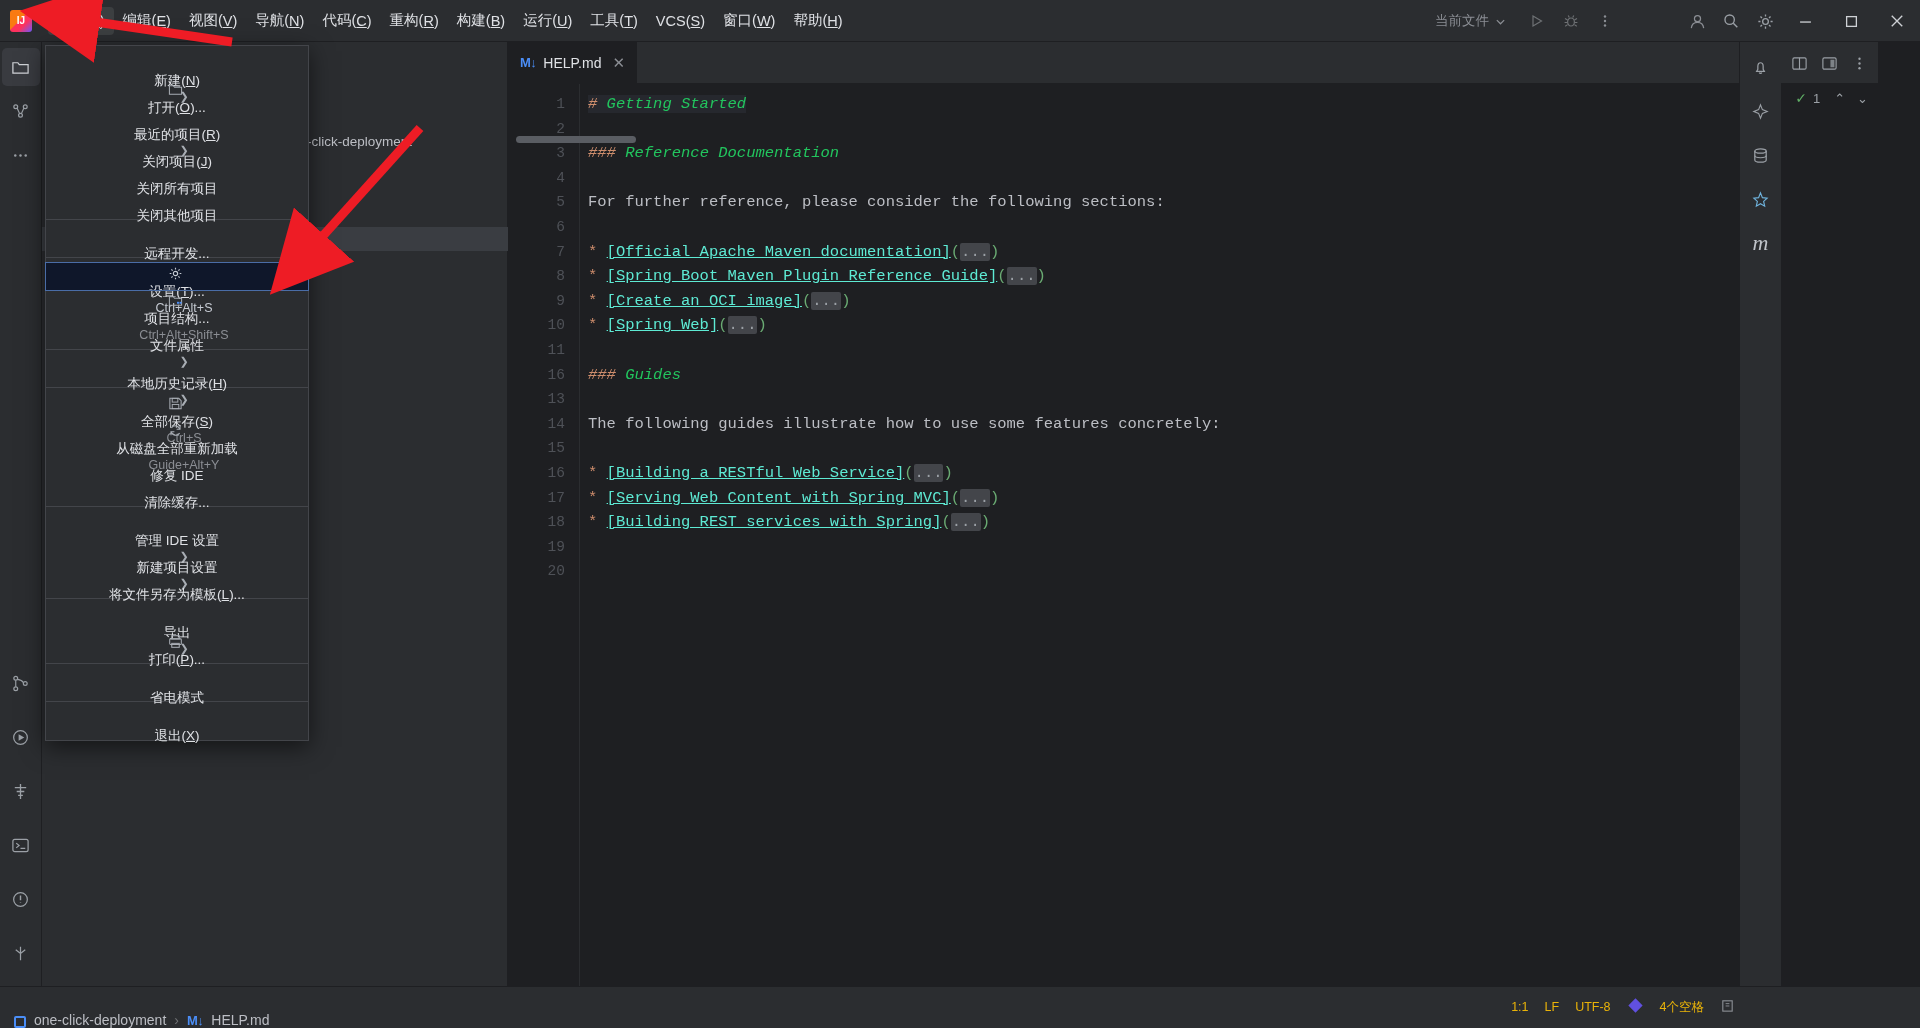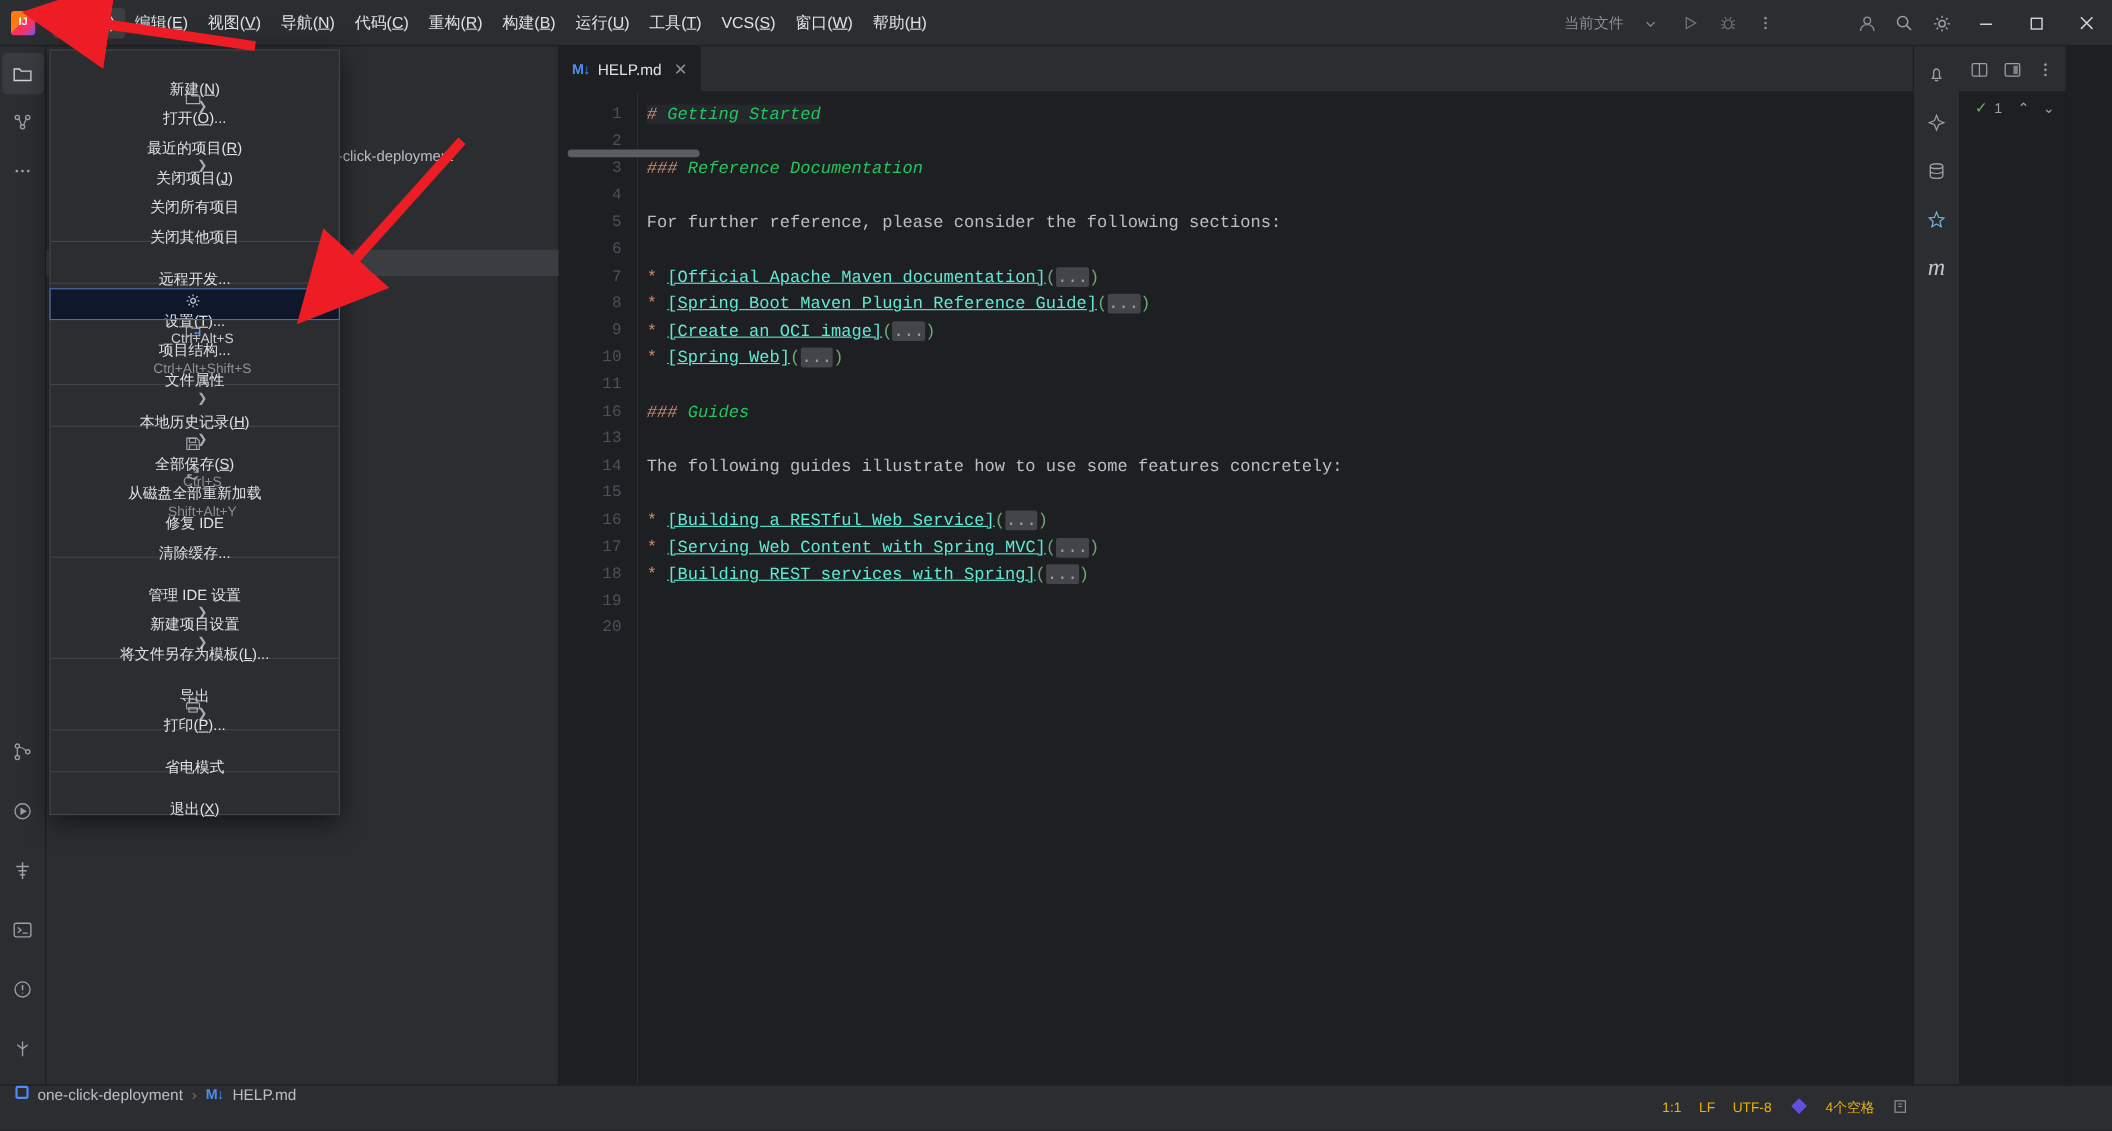--- a/index.html
+++ b/index.html
@@ -34,21 +34,21 @@
     color: #dfe1e5; font-size: 14.5px; cursor: default; border-radius: 4px;
     white-space: nowrap;
   }
   .menu-item.active { background: #3c3f41; }
   .menu-item .mn { text-decoration: underline; }
 
   .tb-right {
     position:absolute; right:0; top:0; height:42px; display:flex; align-items:center;
   }
   .runcfg {
-    display:flex; align-items:center; gap:19px; color:#8b8e94; font-size:13.5px;
+    display:flex; align-items:center; gap:6px; color:#8b8e94; font-size:13.5px;
     padding: 3px 8px; border-radius:4px; margin-right: 6px;
   }
   .tb-ico {
     width: 30px; height: 30px; display:flex; align-items:center; justify-content:center;
     color:#6e7174; margin: 0 2px;
   }
   .win-btn {
     width: 46px; height: 42px; display:flex; align-items:center; justify-content:center;
     color:#cfd2d6;
   }
@@ -158,21 +158,21 @@
   .dd-label { flex:1 1 auto; }
   .dd-label .mn { text-decoration: underline; }
   .dd-short { color:#8b8e94; font-size:12.5px; margin-left:14px; }
   .dd-item.sel .dd-short { color:#c6cbd3; }
   .dd-arrow { color:#a8adb4; font-size:11px; margin-left:14px; }
   .dd-sep { height:1px; background:#43454a; margin:5px 0; }
 
   
   .breadcrumb {
     position:absolute; left:0; bottom:0; width:1920px; height:42px;
-    background:#2b2d30; display:flex; align-items:flex-start; padding-left:14px;
+    background:#2b2d30; display:flex; align-items:flex-end; padding-left:14px;
     gap:8px; color:#bcbec4; font-size:14px; border-top:1px solid #1e1f22;
   }
   .bc-proj-ico {
     width:12px; height:12px; border:2px solid #4b8ef7; border-radius:2px;
     display:inline-block;
   }
   .bc-sep { color:#6e7174; font-size:14px; }
   .bc-md { color:#4b8ef7; font-weight:bold; font-size:13px; letter-spacing:-0.5px; }
   .status-right {
     position:absolute; right:46px; bottom:0; height:42px;
@@ -566,21 +566,21 @@
         <span class="dd-short">Ctrl+S</span>
       </div>
       <div class="dd-item">
         <span class="dd-ico">
           <svg width="15" height="15" viewBox="0 0 16 16">
             <path d="M12.5 6.5 A5 5 0 0 0 3.6 5.2 M3.5 9.5 A5 5 0 0 0 12.4 10.8" stroke="#a8adb4" stroke-width="1.2" fill="none"></path>
             <path d="M12.8 3 v3.7 h-3.6 M3.2 13 v-3.7 h3.6" stroke="#a8adb4" stroke-width="1.2" fill="none"></path>
           </svg>
         </span>
         <span class="dd-label">从磁盘全部重新加载</span>
-        <span class="dd-short">Shift+Alt+Y</span>
+        <span class="dd-short">Guide+Alt+Y</span>
       </div>
       <div class="dd-item">
         <span class="dd-ico"></span>
         <span class="dd-label">修复 IDE</span>
       </div>
       <div class="dd-item">
         <span class="dd-ico"></span>
         <span class="dd-label">清除缓存...</span>
       </div>
       <div class="dd-sep"></div>

